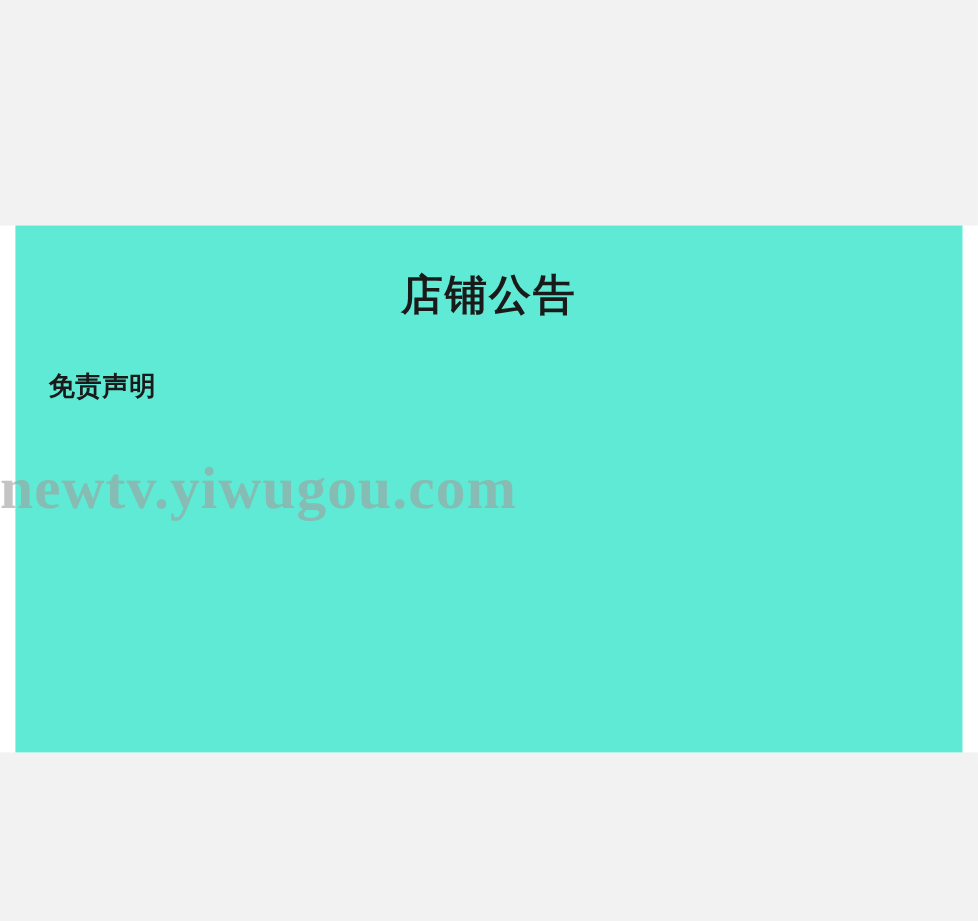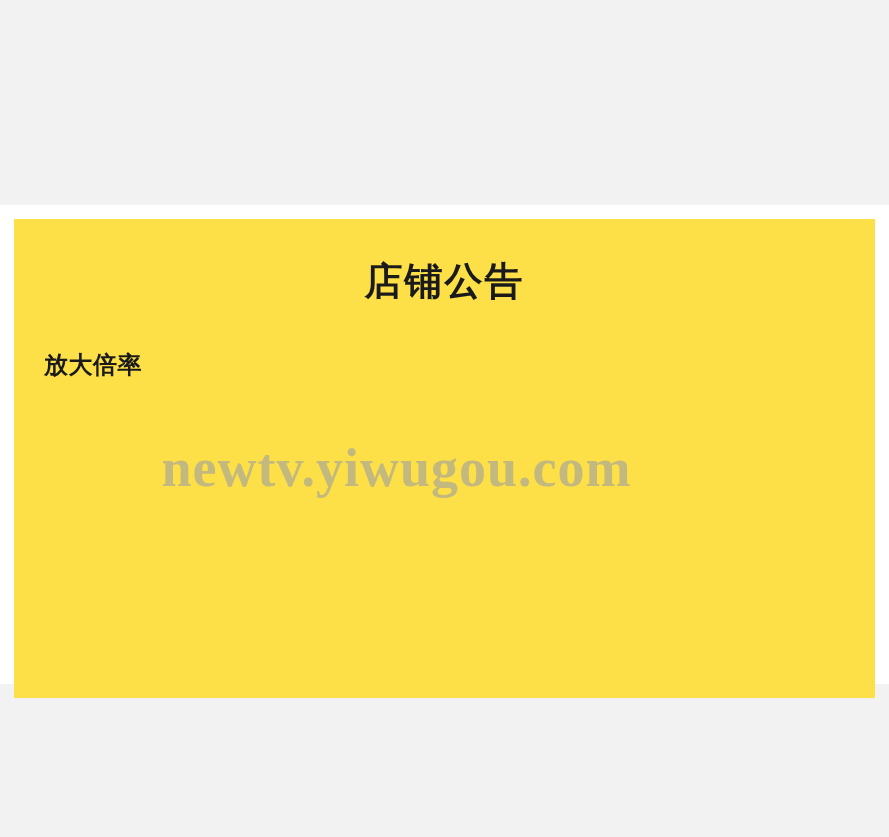--- a/index.html
+++ b/index.html
@@ -32,27 +32,26 @@
     position: absolute;
     left: 0;
     top: 684px;
     width: 889px;
     height: 153px;
     background: #f2f2f2;
   }
   .notice-card {
     position: absolute;
     left: 14px;
-    top: 219px;
+    top: 205px;
     width: 861px;
     height: 479px;
-    background: #fde047;
+    background: #5eead4;
     box-sizing: border-box;
     padding: 30px 30px 0 30px;
-    font-family: Liberation Mono, monospace;
   }
   .notice-title {
     text-align: center;
     font-size: 38px;
     font-weight: bold;
     color: #1a1a1a;
     letter-spacing: 2px;
     margin: 12px 0 22px 0;
     line-height: 1.2;
   }
@@ -79,23 +78,22 @@
     line-height: 1.62;
     color: #1d1d1d;
     letter-spacing: 0.3px;
     margin: 0;
     text-align: justify;
   }
   
   .watermark {
     position: absolute;
     left: 0;
-    top: 437px;
+    top: 413px;
     width: 793px;
-    text-align: center;
     font-size: 54px;
     font-weight: bold;
     color: rgba(160, 160, 160, 0.62);
     font-family: "Liberation Serif", serif;
     letter-spacing: 1px;
     pointer-events: none;
     user-select: none;
     white-space: nowrap;
   }
 </style>
@@ -106,19 +104,19 @@
 
   <div class="band-top"></div>
   <div class="band-bottom"></div>
 
   <div class="notice-card">
     <h1 class="notice-title">店铺公告</h1>
 
 
     <div class="section-gap"></div>
 
-    <h2 class="disclaimer-heading">放大倍率</h2>
+    <h2 class="disclaimer-heading">免责声明</h2>
 
   </div>
 
   <div class="watermark">newtv.yiwugou.com</div>
 
 </div>
 
 </body></html>

